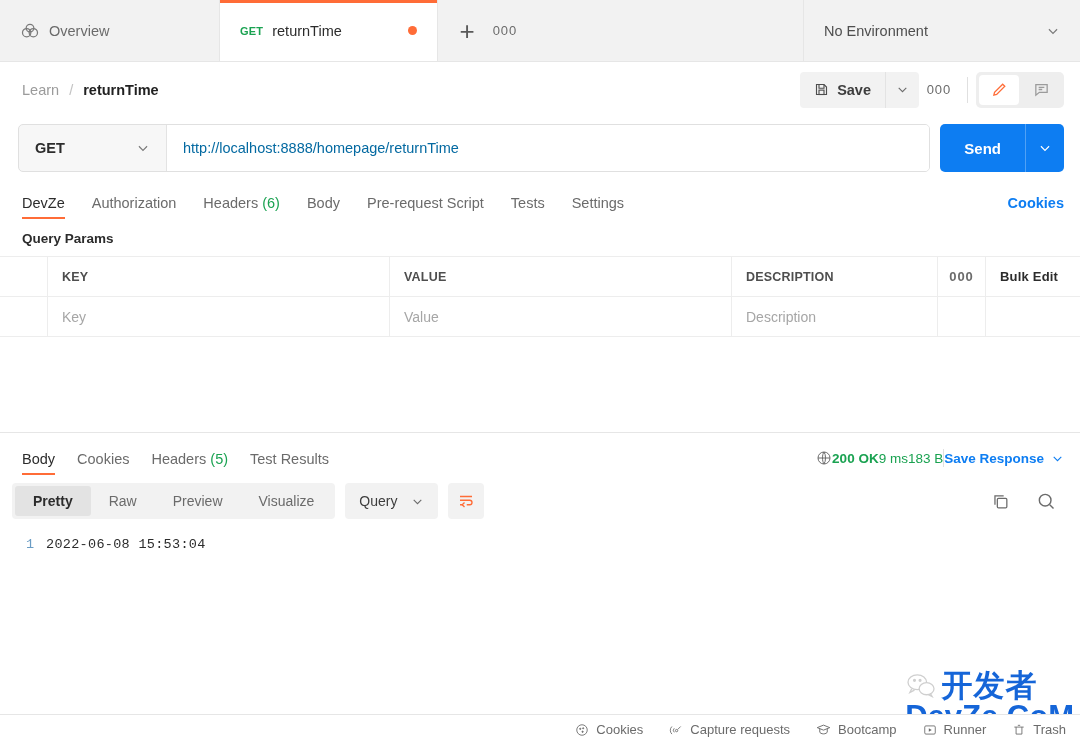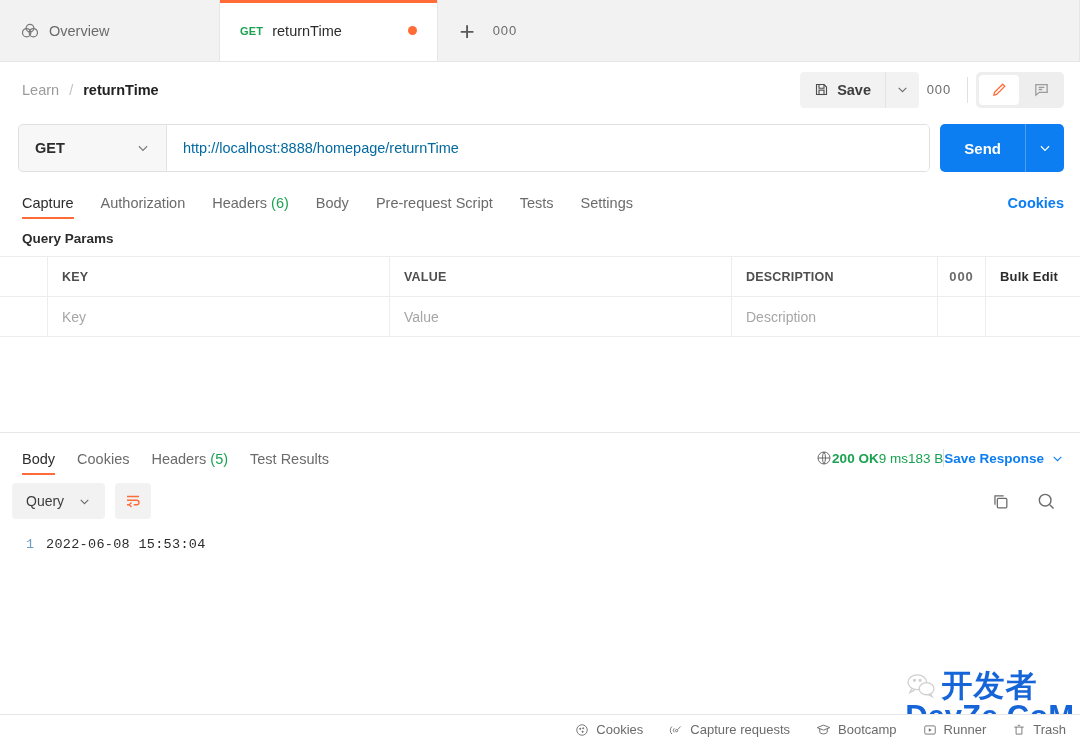--- a/index.html
+++ b/index.html
@@ -213,20 +213,28 @@
 
     <div class="tab-actions">
       <div class="icon-btn">
         <span class="plus">+</span>
       </div>
       <div class="icon-btn">
         <span class="dots">000</span>
       </div>
     </div>
 
+    <div class="env-select">
+      <span>No Environment</span>
+      <span>
+        <svg width="14" height="14" viewBox="0 0 24 24" fill="none" stroke="#7a7a7a" stroke-width="2">
+            <path d="M5 9l7 7 7-7"></path>
+          </svg>
+      </span>
+    </div>
   </div>
 
   <div class="crumbrow">
     <div class="crumb">
       <span class="coll">Learn</span>
       <span class="sep">/</span>
       <span class="req">returnTime</span>
     </div>
 
     <div class="crumb-right">
@@ -292,21 +300,21 @@
           <svg width="14" height="14" viewBox="0 0 24 24" fill="none" stroke="#ffffff" stroke-width="2">
               <path d="M5 9l7 7 7-7"></path>
             </svg>
         </span>
       </div>
     </div>
   </div>
 
   <div class="reqtabs">
     <div class="rtab active">
-      <span>Capture</span>
+      <span>DevZe</span>
     </div>
     <div class="rtab">
       <span>Authorization</span>
     </div>
     <div class="rtab">
       <span>Headers</span>
       <span class="count">(6)</span>
     </div>
     <div class="rtab">
       <span>Body</span>
@@ -386,20 +394,26 @@
           <span>
             <svg width="13" height="13" viewBox="0 0 24 24" fill="none" stroke="#0d7df2" stroke-width="2">
                 <path d="M5 9l7 7 7-7"></path>
               </svg>
           </span>
         </span>
       </div>
     </div>
 
     <div class="bodybar">
+      <div class="seg-group">
+        <div class="seg-item on">Pretty</div>
+        <div class="seg-item">Raw</div>
+        <div class="seg-item">Preview</div>
+        <div class="seg-item">Visualize</div>
+      </div>
       <div class="text-select">
         <span>Query</span>
         <span>
           <svg width="13" height="13" viewBox="0 0 24 24" fill="none" stroke="#6b6b6b" stroke-width="2">
               <path d="M5 9l7 7 7-7"></path>
             </svg>
         </span>
       </div>
       <div class="wrap-btn">
         <span>

